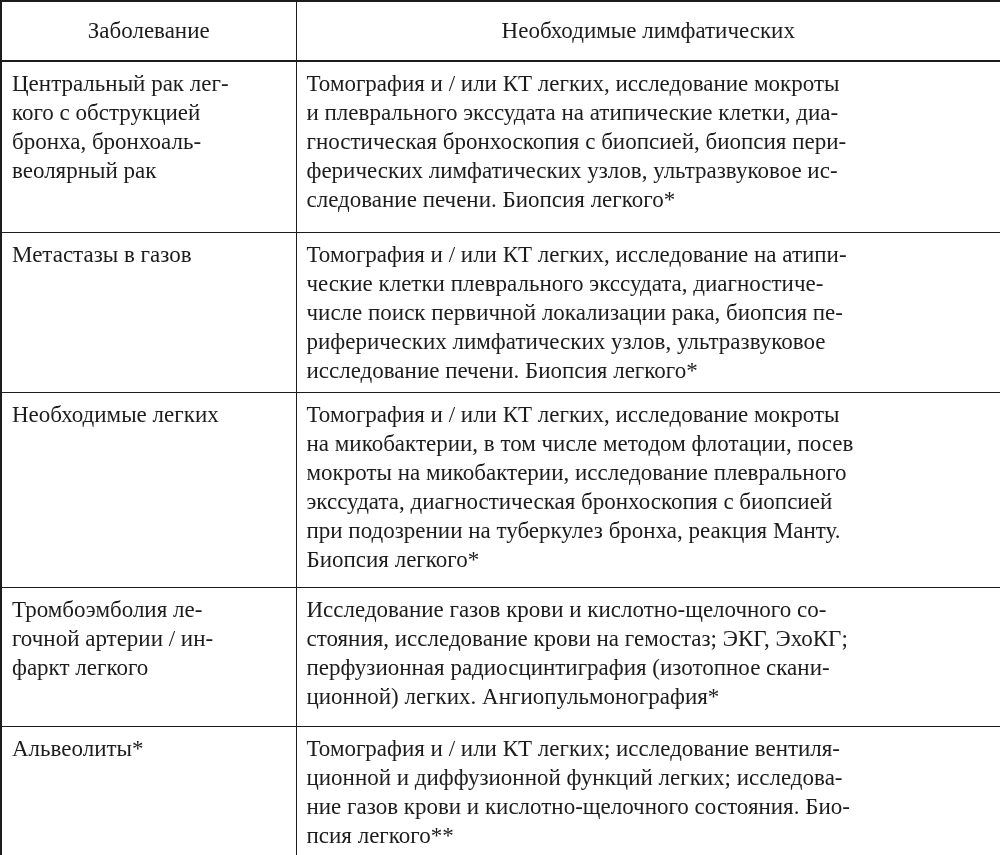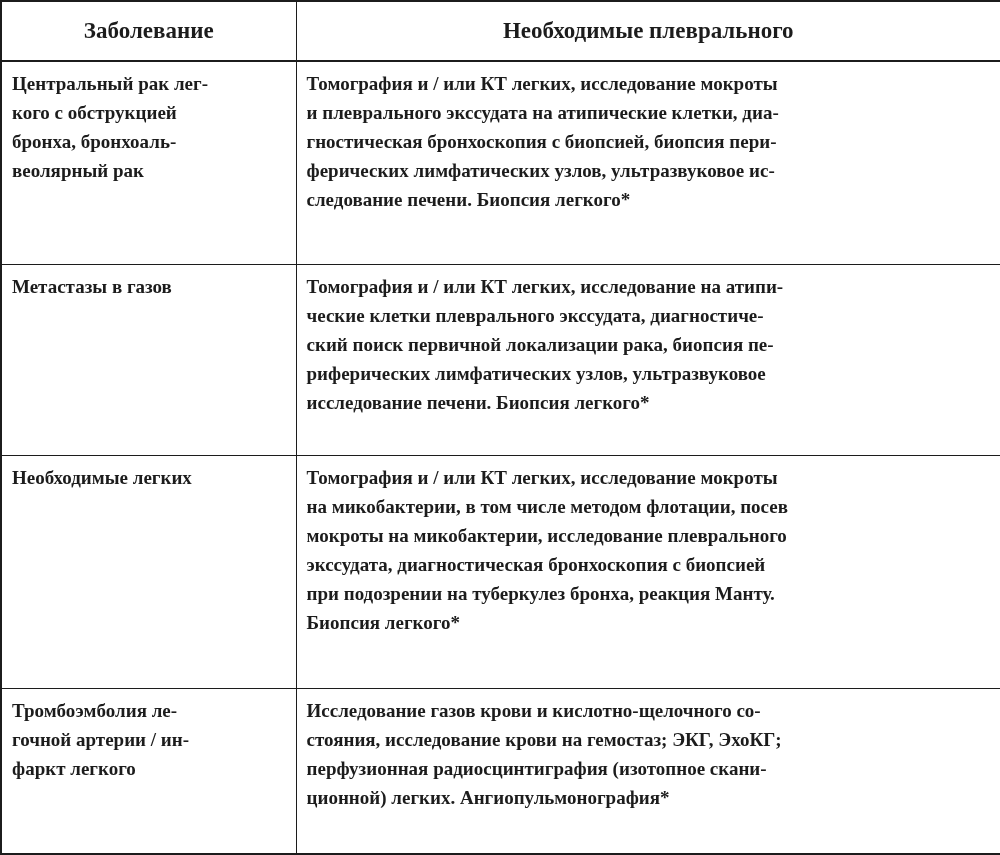--- a/index.html
+++ b/index.html
@@ -20,21 +20,21 @@
     width: 1000px;
     height: 855px;
     border-collapse: collapse;
     table-layout: fixed;
     background: #ffffff;
   }
   table.diag-table th,
   table.diag-table td {
     border: 1px solid #1c1c1c;
     box-sizing: border-box;
-    font-weight: bold;
+    font-weight: normal;
   }
   
   table.diag-table {
     border: 2px solid #1c1c1c;
   }
   table.diag-table thead th {
     border-bottom: 2px solid #1c1c1c;
   }
   col.col-disease { width: 295px; }
   col.col-invest  { width: 705px; }
@@ -42,21 +42,21 @@
   table.diag-table thead th {
     height: 60px;
     text-align: center;
     vertical-align: middle;
     font-size: 23px;
     padding: 0 6px;
   }
   table.diag-table tbody td {
     vertical-align: top;
     text-align: left;
-    font-size: 19px;
+    font-size: 23px;
     line-height: 29px;
     padding: 7px 8px 6px 10px;
     white-space: pre-line;
   }
   
   tr.row-0 { height: 171px; }
   tr.row-1 { height: 160px; }
   tr.row-2 { height: 195px; }
   tr.row-3 { height: 139px; }
   tr.row-4 { height: 128px; }
@@ -66,40 +66,40 @@
 
 <div class="page">
   <table class="diag-table">
     <colgroup>
       <col class="col-disease">
       <col class="col-invest">
     </colgroup>
     <thead>
       <tr>
         <th>Заболевание</th>
-        <th>Необходимые плеврального</th>
+        <th>Необходимые лимфатических</th>
       </tr>
     </thead>
     <tbody>
       <tr class="row-0">
         <td>Центральный рак лег-
 кого с обструкцией
 бронха, бронхоаль-
 веолярный рак</td>
         <td>Томография и / или КТ легких, исследование мокроты
 и плеврального экссудата на атипические клетки, диа-
 гностическая бронхоскопия с биопсией, биопсия пери-
 ферических лимфатических узлов, ультразвуковое ис-
 следование печени. Биопсия легкого*</td>
       </tr>
       <tr class="row-1">
         <td>Метастазы в газов</td>
         <td>Томография и / или КТ легких, исследование на атипи-
 ческие клетки плеврального экссудата, диагностиче-
-ский поиск первичной локализации рака, биопсия пе-
+числе поиск первичной локализации рака, биопсия пе-
 риферических лимфатических узлов, ультразвуковое
 исследование печени. Биопсия легкого*</td>
       </tr>
       <tr class="row-2">
         <td>Необходимые легких</td>
         <td>Томография и / или КТ легких, исследование мокроты
 на микобактерии, в том числе методом флотации, посев
 мокроты на микобактерии, исследование плеврального
 экссудата, диагностическая бронхоскопия с биопсией
 при подозрении на туберкулез бронха, реакция Манту.
@@ -107,15 +107,22 @@
       </tr>
       <tr class="row-3">
         <td>Тромбоэмболия ле-
 гочной артерии / ин-
 фаркт легкого</td>
         <td>Исследование газов крови и кислотно-щелочного со-
 стояния, исследование крови на гемостаз; ЭКГ, ЭхоКГ;
 перфузионная радиосцинтиграфия (изотопное скани-
 ционной) легких. Ангиопульмонография*</td>
       </tr>
+      <tr class="row-4">
+        <td>Альвеолиты*</td>
+        <td>Томография и / или КТ легких; исследование вентиля-
+ционной и диффузионной функций легких; исследова-
+ние газов крови и кислотно-щелочного состояния. Био-
+псия легкого**</td>
+      </tr>
     </tbody>
   </table>
 </div>
 
 </body></html>

